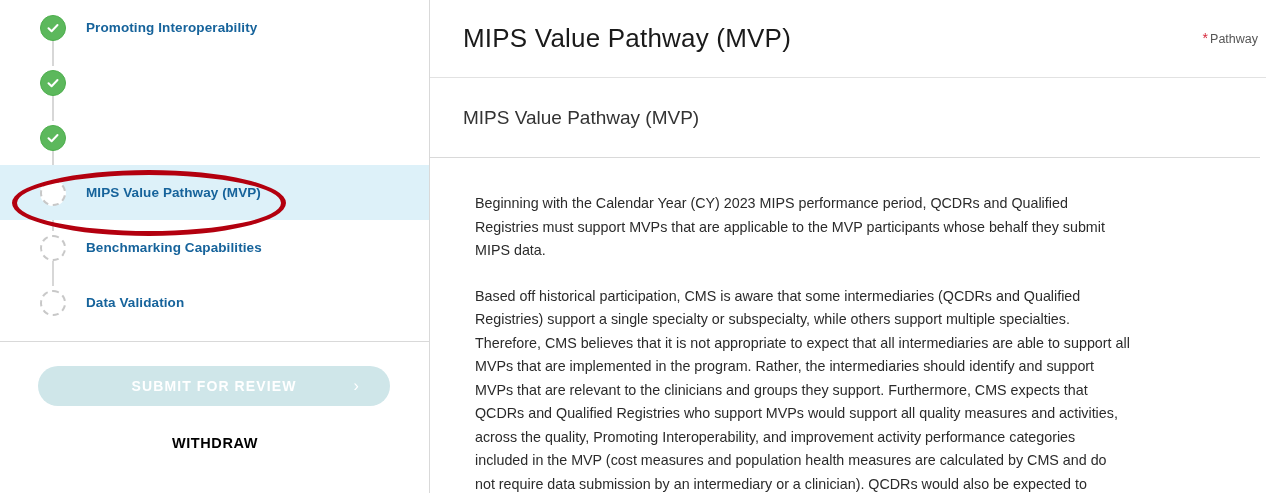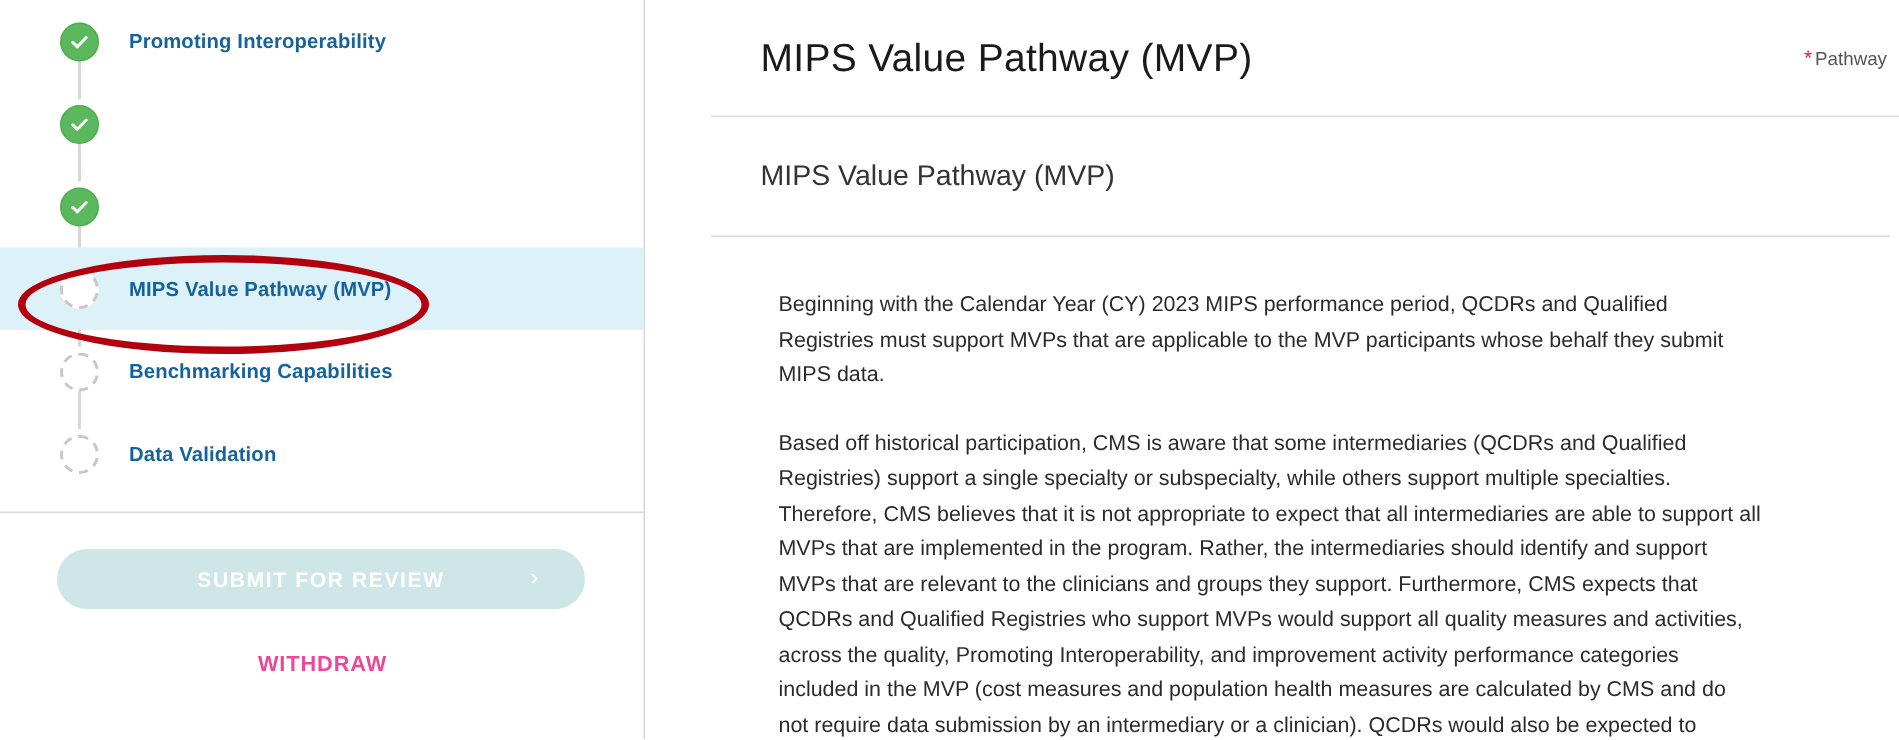--- a/index.html
+++ b/index.html
@@ -11,21 +11,20 @@
     overflow: hidden;
     background: #ffffff;
     font-family: "Liberation Sans", sans-serif;
   }
   #app {
     position: relative;
     width: 1266px;
     height: 493px;
     display: flex;
     background: #ffffff;
-    gap: 44px;
   }
 
   
   #sidebar {
     position: relative;
     width: 430px;
     height: 493px;
     background: #ffffff;
     border-right: 1px solid #d9d9d9;
     flex: 0 0 430px;
@@ -117,21 +116,21 @@
     font-size: 16px;
     font-weight: normal;
     color: #ffffff;
   }
   #withdraw-button {
     position: absolute;
     top: 434px;
     left: 0;
     width: 430px;
     text-align: center;
-    color: #ec4899;
+    color: #000000;
     font-size: 14.5px;
     font-weight: bold;
     letter-spacing: 0.6px;
     background: none;
     border: none;
     font-family: "Liberation Sans", sans-serif;
     cursor: pointer;
   }
 
   

